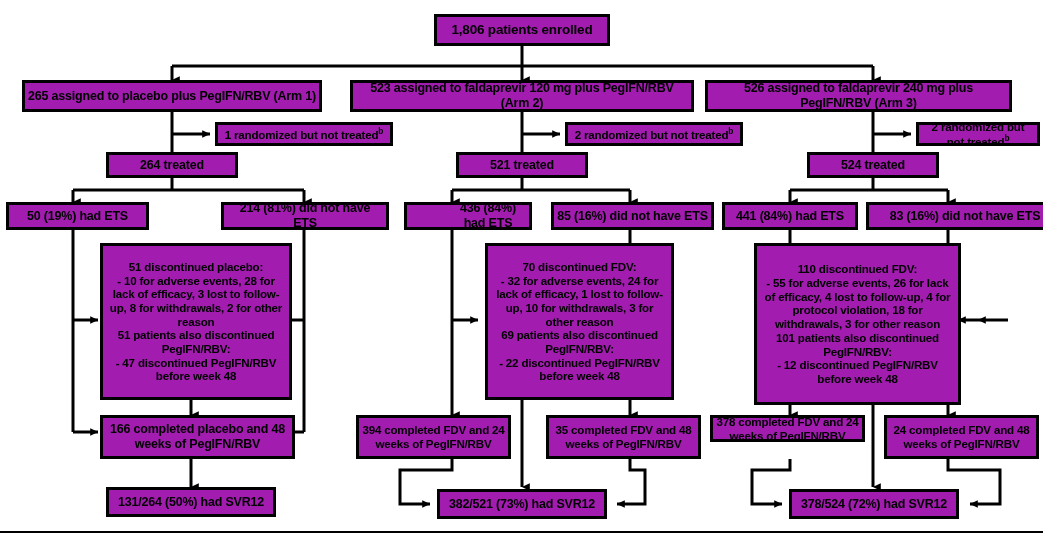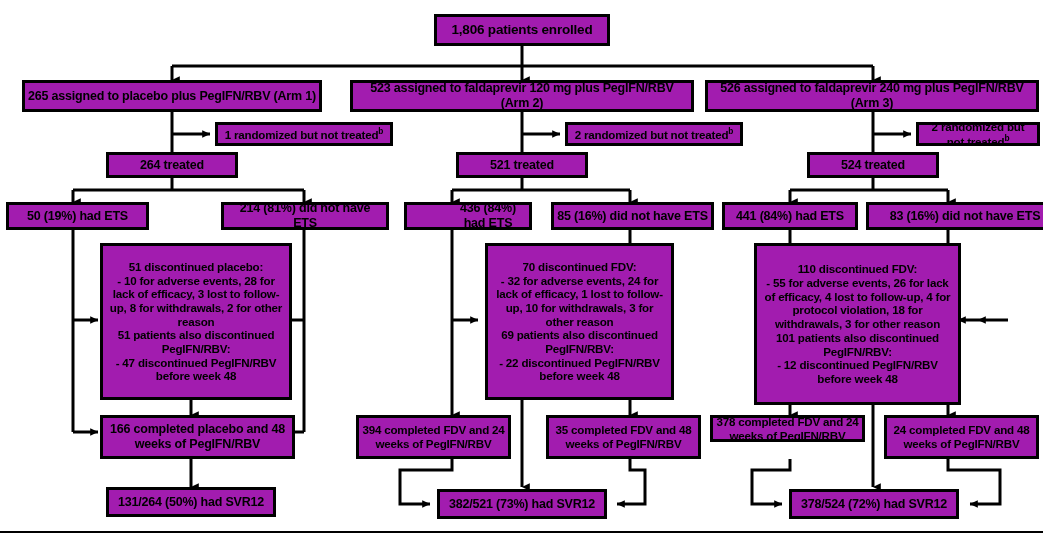--- a/index.html
+++ b/index.html
@@ -145,21 +145,21 @@
   </div>
 
   <div class="node t12" style="left:22px; top:80px; width:300px; height:32px;">
     <span class="txt">265 assigned to placebo plus PegIFN/RBV (Arm 1)</span>
   </div>
 
   <div class="node t12" style="left:350px; top:80px; width:344px; height:32px;">
     <span class="txt">523 assigned to faldaprevir 120 mg plus PegIFN/RBV (Arm 2)</span>
   </div>
 
-  <div class="node t12" style="left:705px; top:80px; width:334px; height:32px;">
+  <div class="node t12" style="left:705px; top:80px; width:307px; height:32px;">
     <span class="txt">526 assigned to faldaprevir 240 mg plus PegIFN/RBV (Arm 3)</span>
   </div>
 
   <div class="node t115" style="left:215px; top:122px; width:178px; height:24px;">
     <span class="txt"><span>1 randomized but not treated</span><sup>b</sup></span>
   </div>
 
   <div class="node t115" style="left:565px; top:122px; width:178px; height:24px;">
     <span class="txt"><span>2 randomized but not treated</span><sup>b</sup></span>
   </div>

